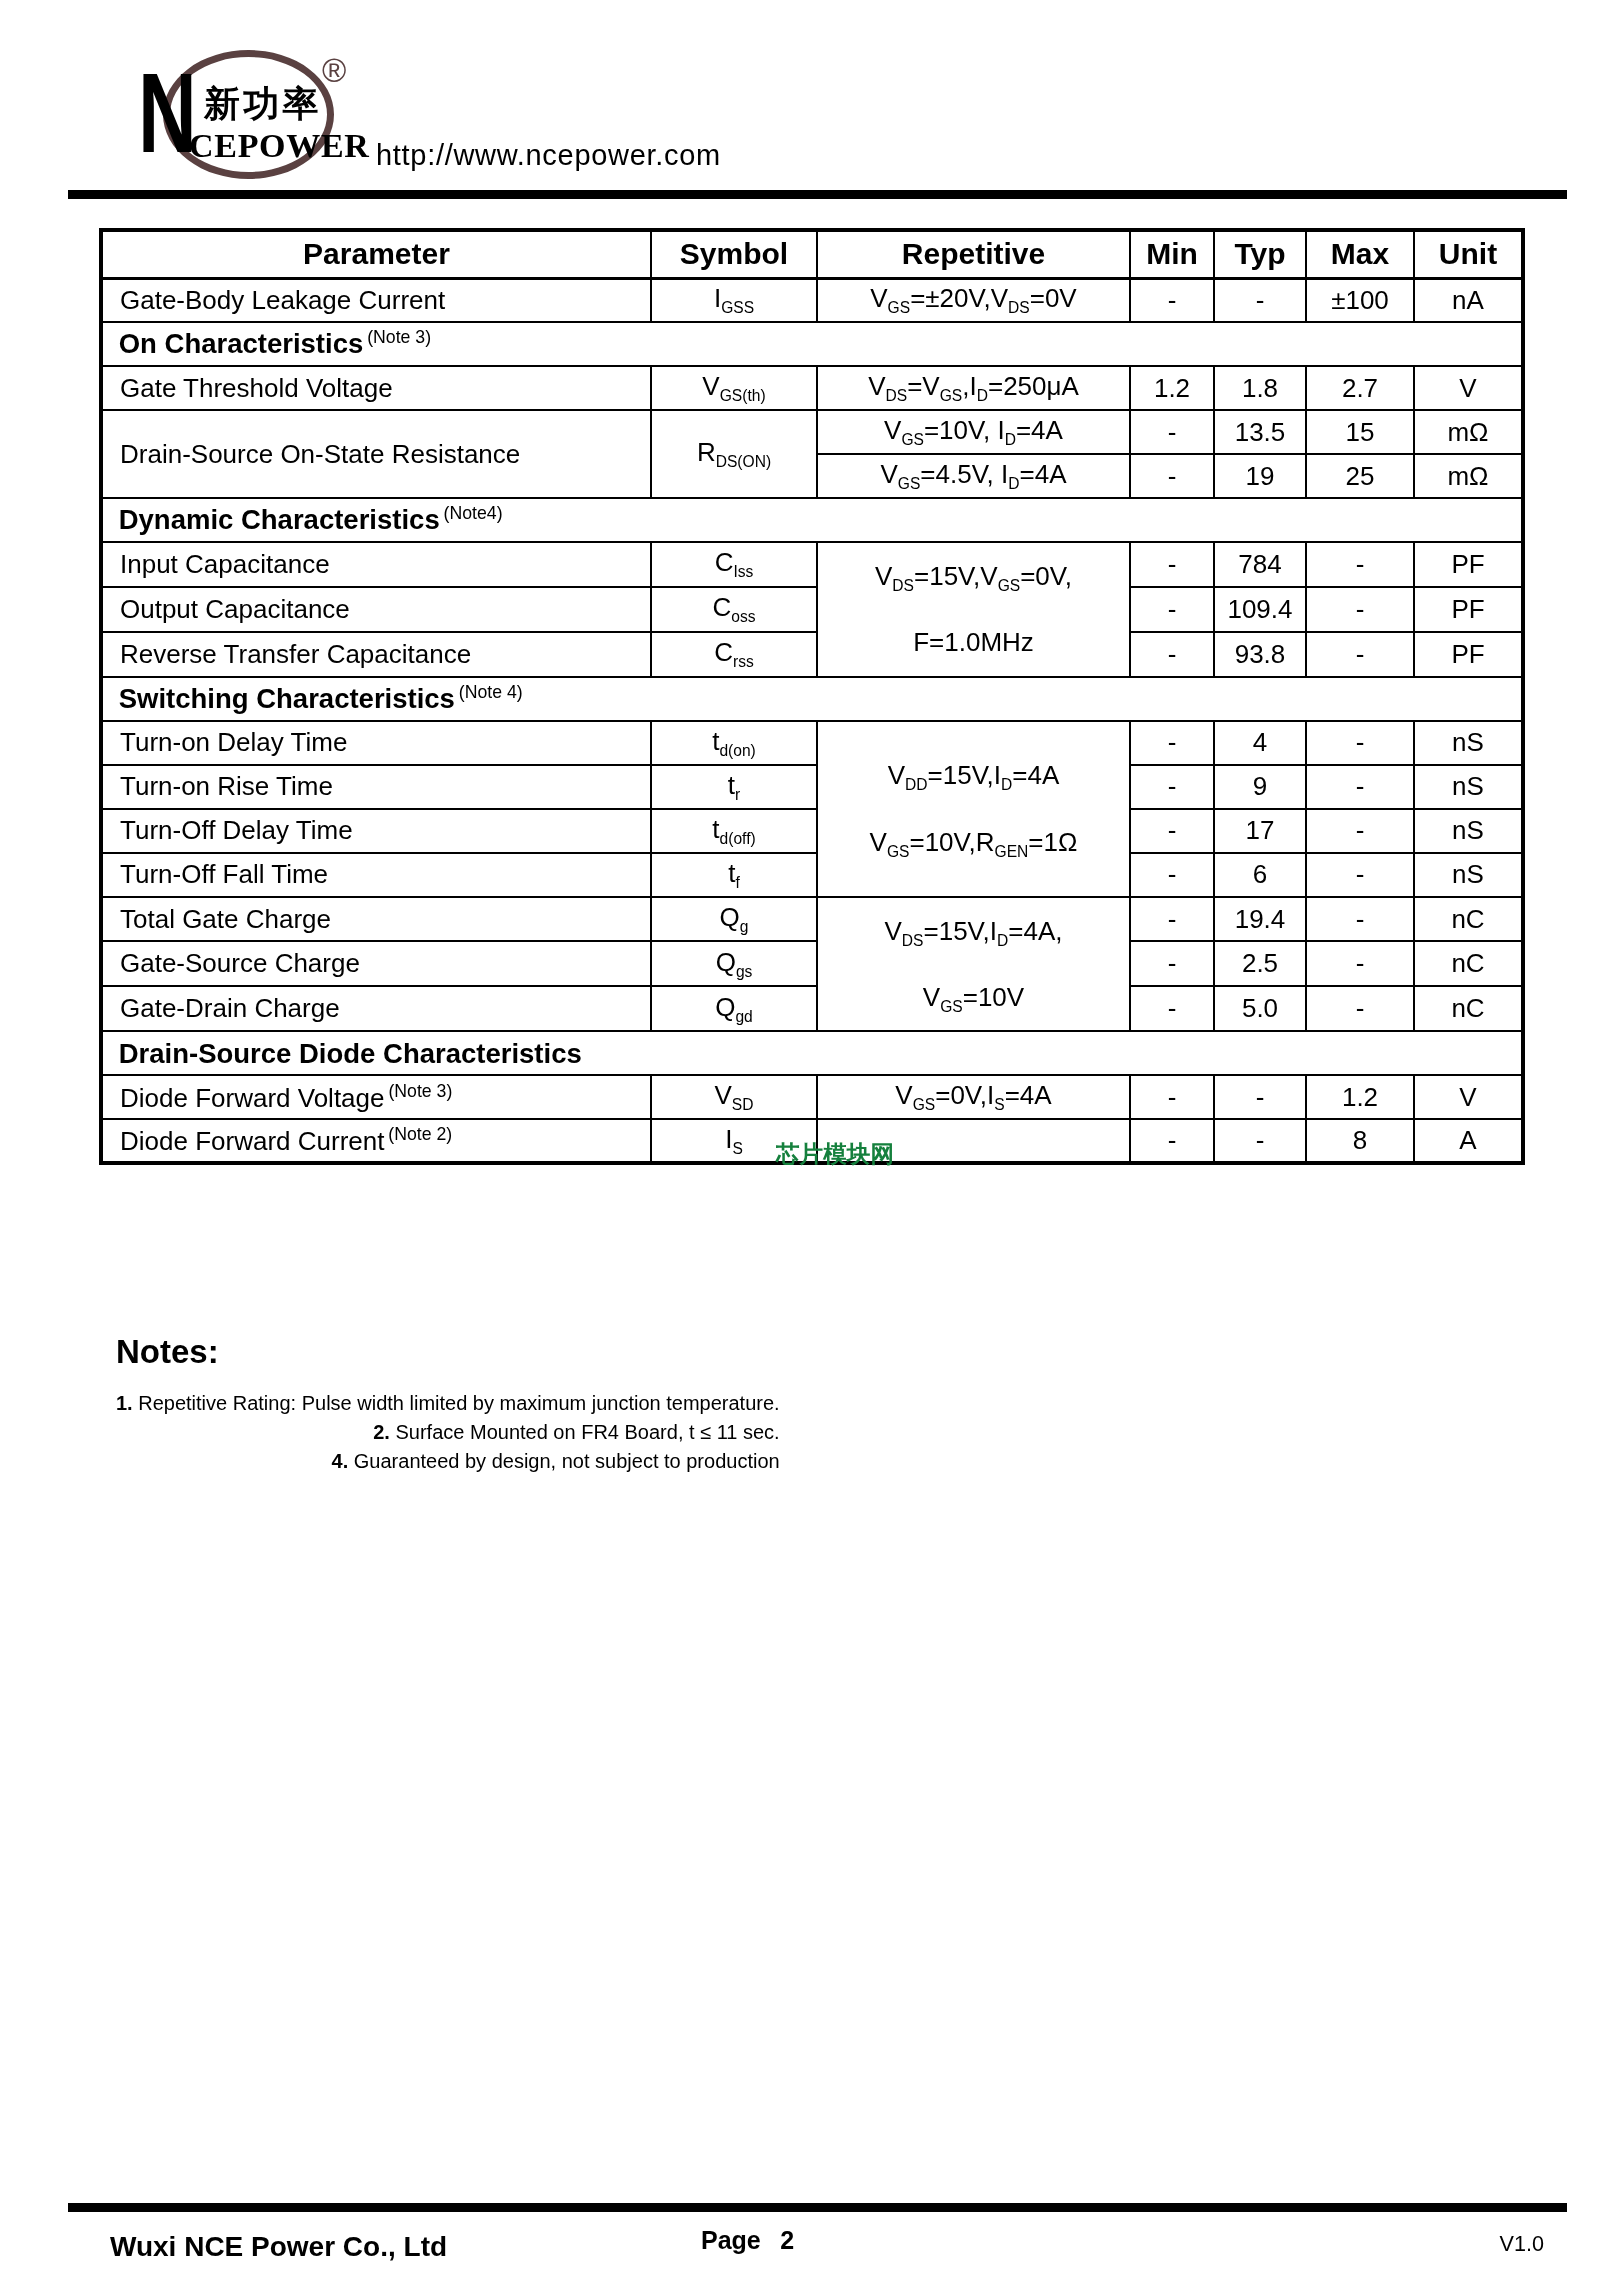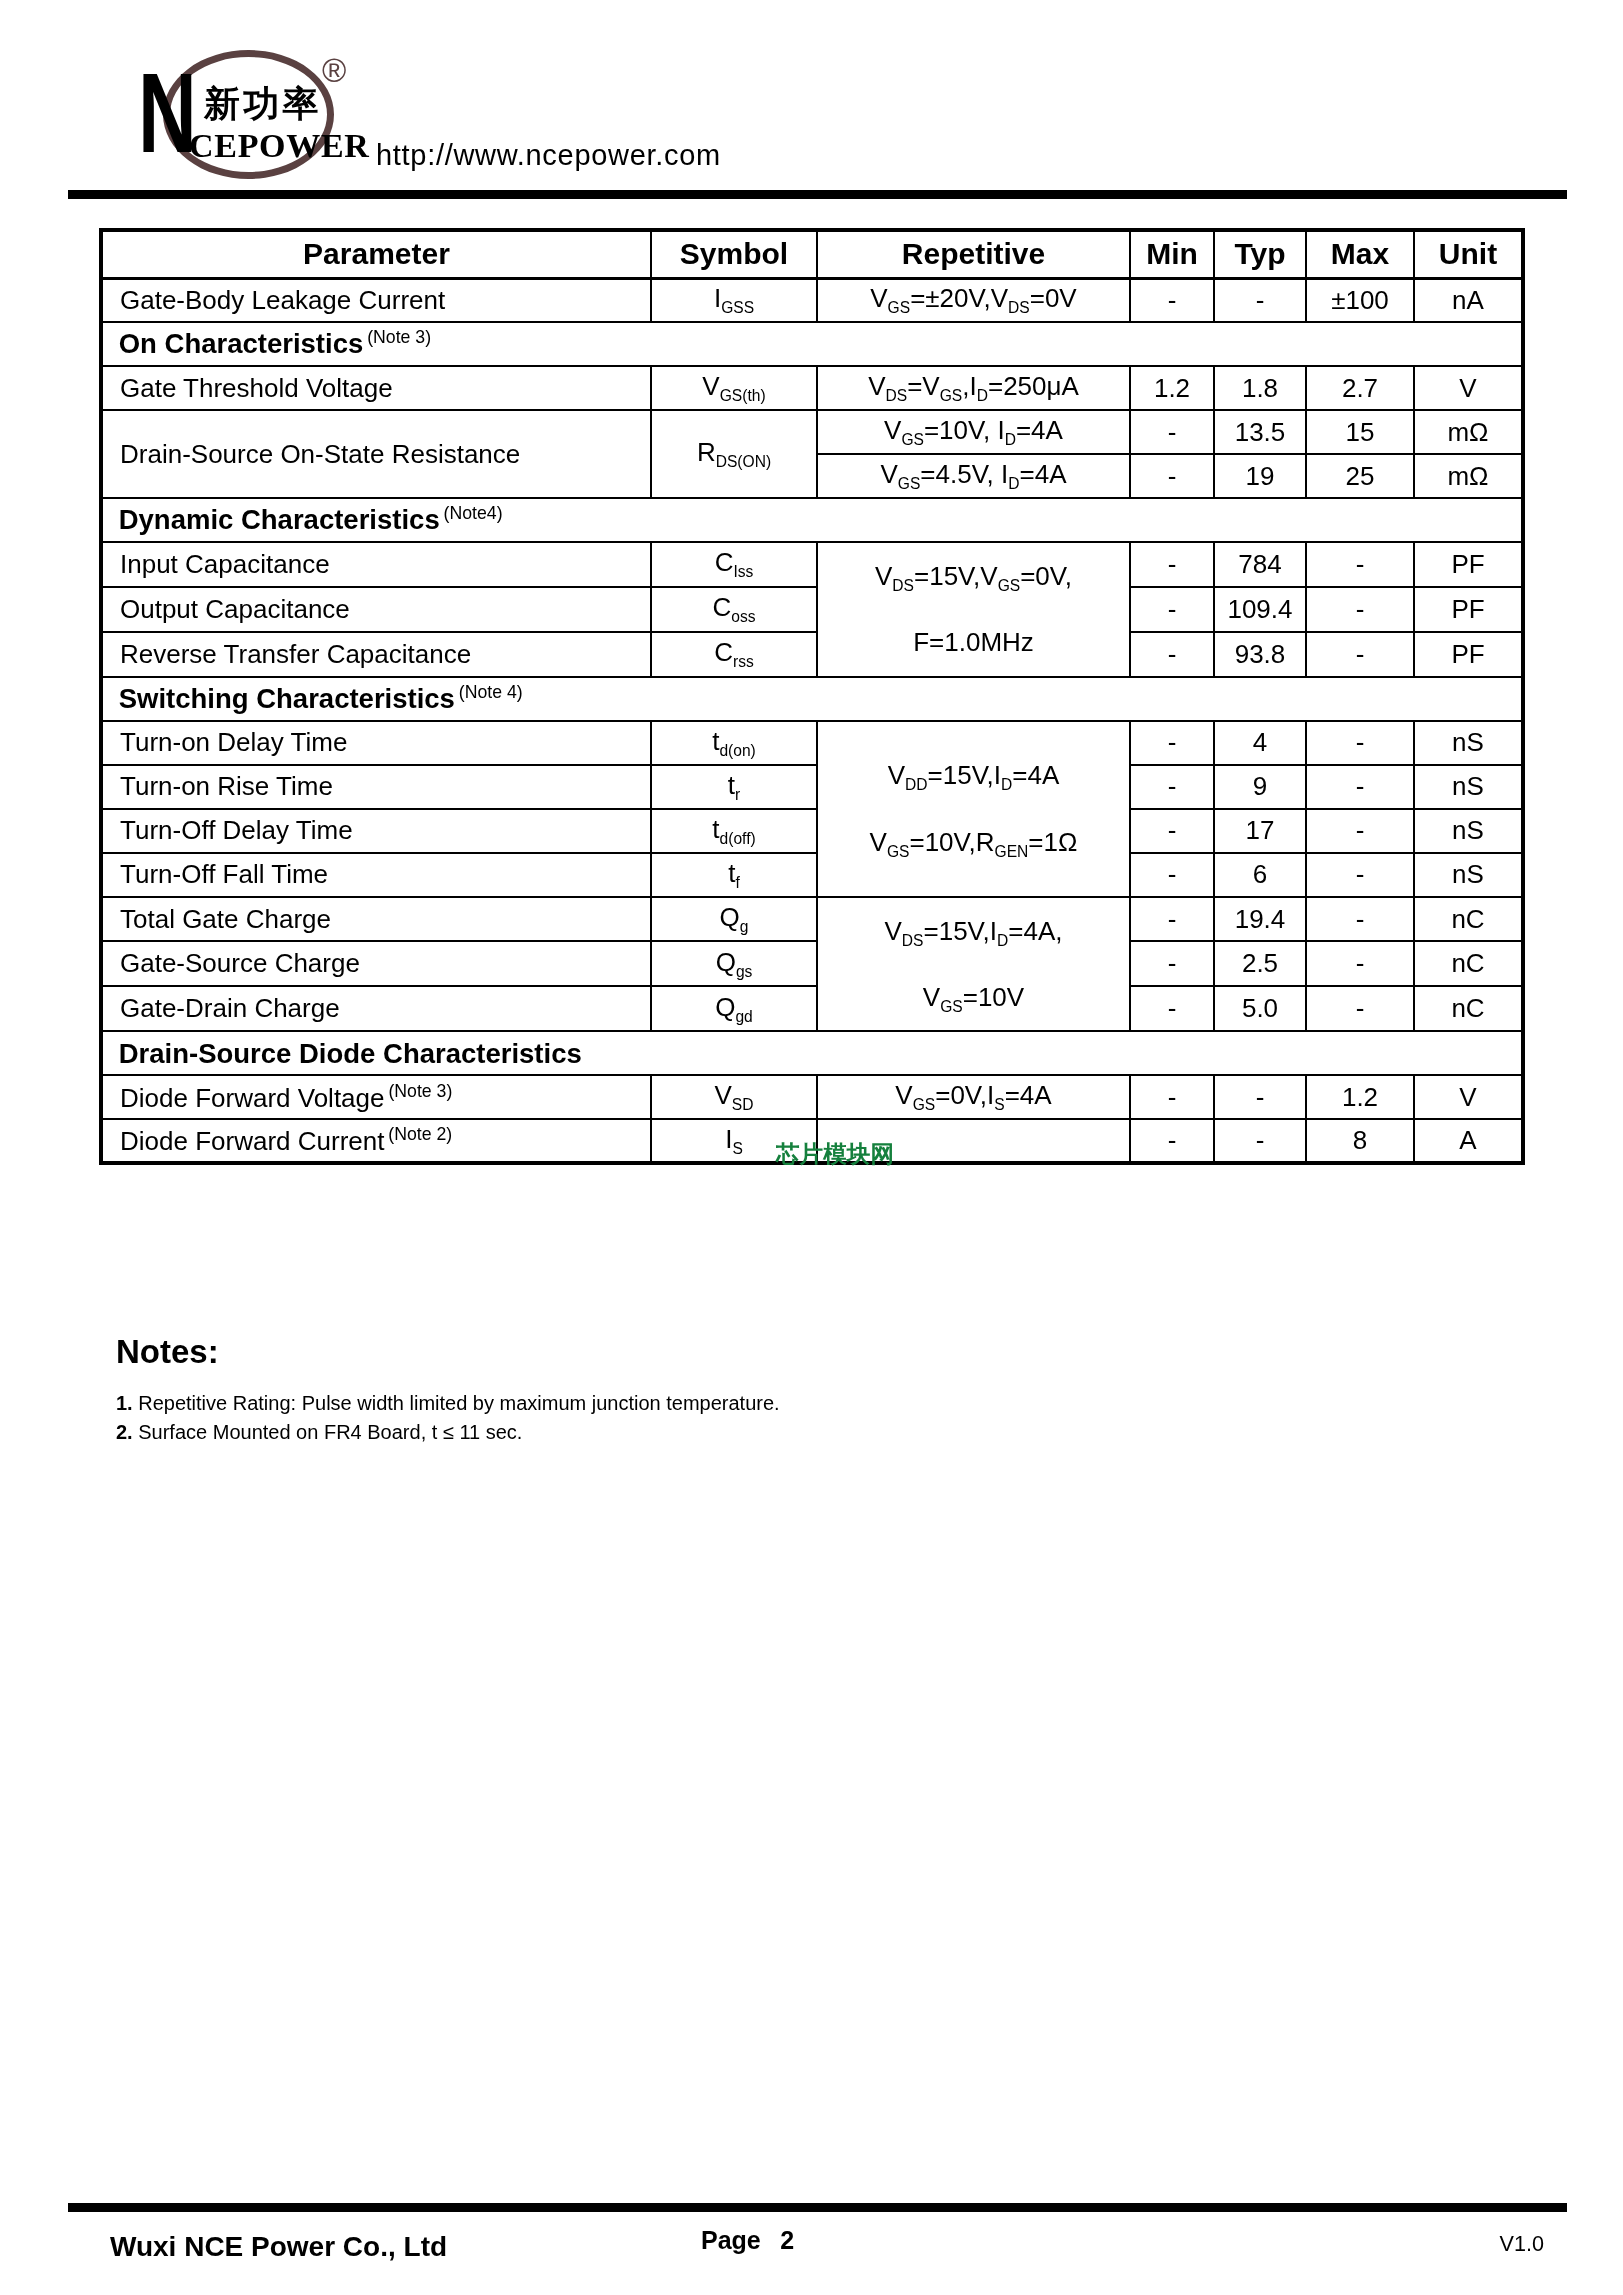--- a/index.html
+++ b/index.html
@@ -40,21 +40,21 @@
   .spec sub { font-size:60%; }
   sup.pn { font-size:17.7px; font-weight:normal; vertical-align:super; margin-left:3.9px; }
 
   
   .watermark { position:absolute; left:776px; top:1138px; font-size:23.6px; font-weight:bold;
     color:#15803d; white-space:nowrap; }
 
   
   .notes { position:absolute; left:116px; top:1333px; }
   .notes h2 { font-size:33px; margin:0 0 18.3px 0; font-weight:bold; }
-  .note-line { font-size:20px; line-height:29px; white-space:nowrap; }
+  .note-line { font-size:20px; line-height:29px; white-space:nowrap;text-align:right; }
   .note-line b { font-weight:bold; }
 
   
   .footer-rule { left:68px; top:2203px; width:1499px; height:9.2px; }
   .company { position:absolute; left:110px; top:2231px; font-size:28px;font-weight:bold; }
   .pageind { position:absolute; left:701px; top:2226px; font-size:25px; font-weight:bold; }
   .pageind .num { margin-left:19.6px; }
   .version { position:absolute; right:79px; top:2231px; font-size:21.6px; }
 </style>
 </head>
@@ -245,20 +245,21 @@
       </tbody>
     </table>
   </div>
 
   <div class="watermark">芯片模块网</div>
 
   <section class="notes">
     <h2>Notes:</h2>
     <div class="note-line"><b>1.</b><span> Repetitive Rating: Pulse width limited by maximum junction temperature.</span></div>
     <div class="note-line"><b>2.</b><span> Surface Mounted on FR4 Board, t ≤ 11 sec.</span></div>
+    <div class="note-line"><b>4.</b><span> Guaranteed by design, not subject to production</span></div>
   </section>
 
   <div class="rule footer-rule"></div>
   <div class="company">Wuxi NCE Power Co., Ltd</div>
   <div class="pageind">
     <span>Page</span><span class="num">2</span>
   </div>
   <div class="version">V1.0</div>
 
 </div>

